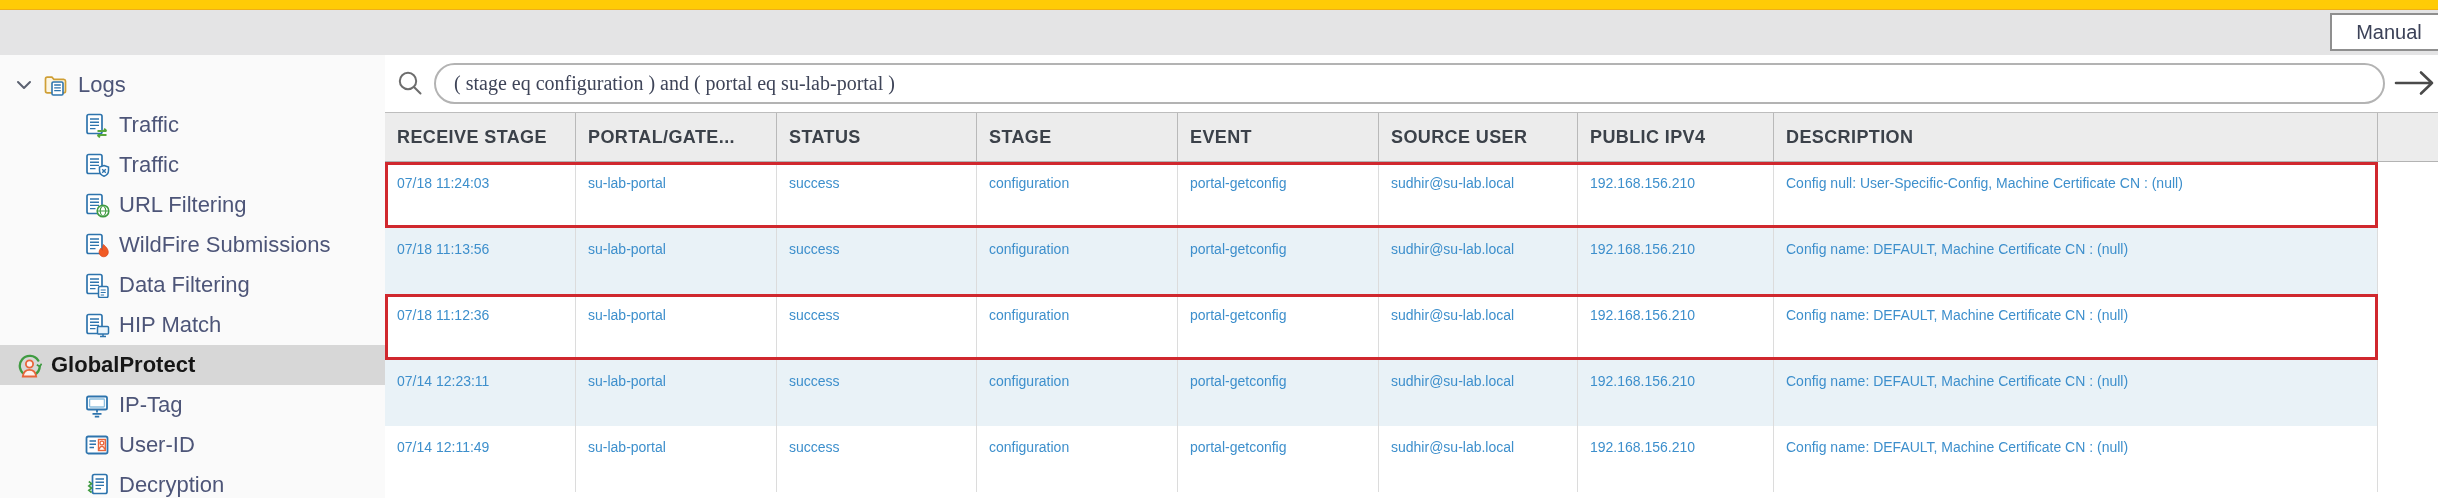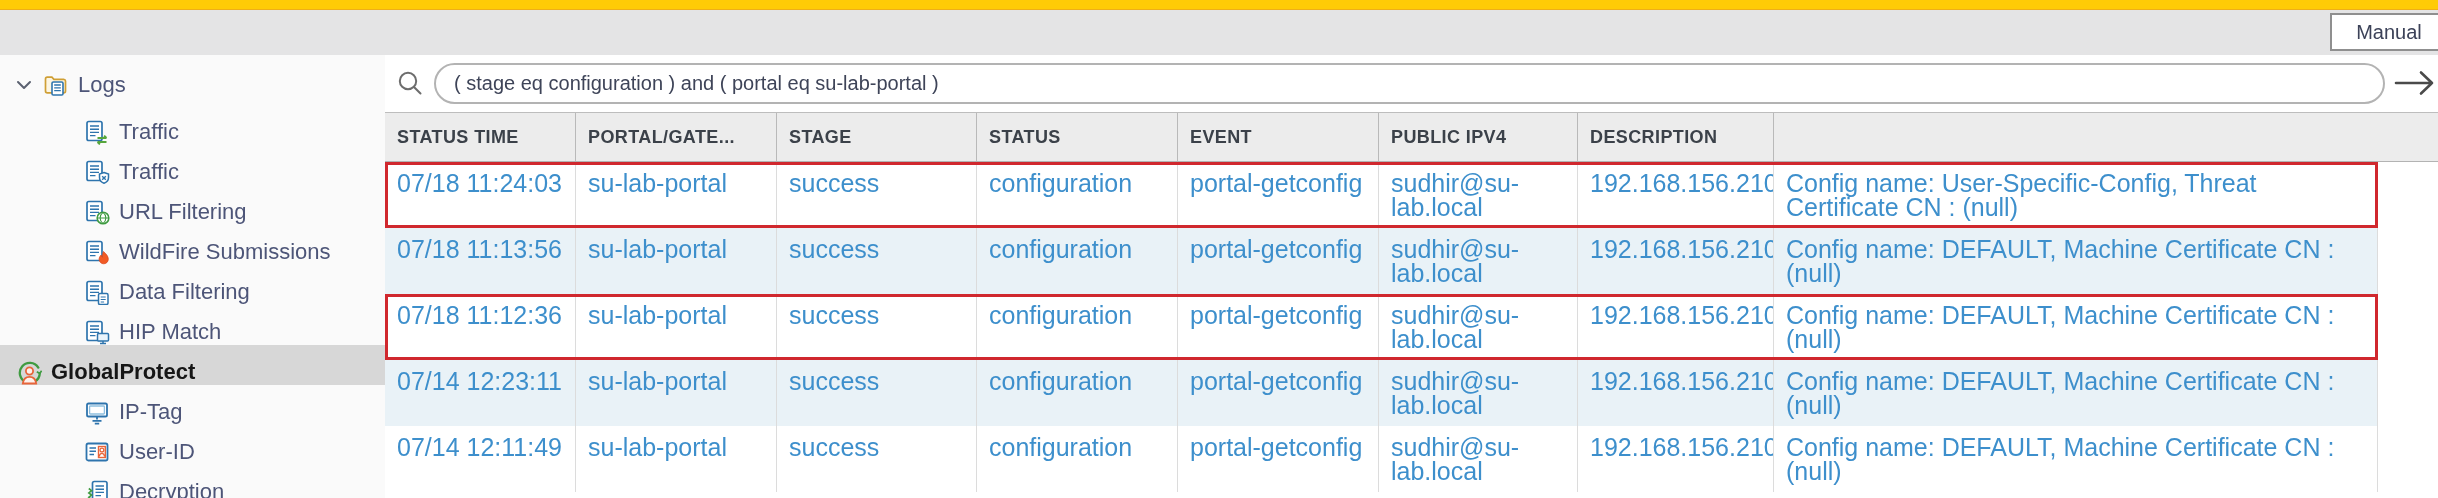--- a/index.html
+++ b/index.html
@@ -16,53 +16,53 @@
   .manual-btn { position:absolute; right:-10px; top:3px; width:118px; height:38px;
     background:#ffffff; border:2px solid #8f8f8f; color:#3c4258; font-size:20px;
     display:flex; align-items:center; justify-content:center; cursor:pointer; }
 
   
   .sidebar { position:absolute; left:0; top:55px; width:460px; height:443px;
     background:#fafafa; border-right:1px solid #d9d9d9; overflow:hidden; }
   .sb-row { height:40px; display:flex; align-items:center; gap:9px;
     color:#4d5578; font-size:22px; white-space:nowrap; cursor:pointer; }
   .sb-row.root { padding-left:14px; margin-top:10px; }
-  .sb-row.child { padding-left:84px;align-items:flex-end; }
+  .sb-row.child { padding-left:84px; }
   .sb-row.selected { background:var(--selected-gray,#d7d7d7); color:#161616; font-weight:bold;padding-left:16px; }
   .sb-icon { width:26px; height:26px; display:inline-flex; flex:0 0 auto; }
   .sb-icon svg { width:26px; height:26px; }
   .chev { width:20px; height:20px; display:inline-flex; flex:0 0 auto; }
   .chev svg { width:20px; height:20px; }
   .sb-thumb { position:absolute; right:1px; top:385px; width:6px; height:48px;
     background:#c6c6c6; border-radius:3px; }
 
   
   .main { position:absolute; left:385px; top:55px; width:2053px; height:443px; background:#fff; }
 
   .filter-bar { position:absolute; left:0; top:0; width:100%; height:57px; background:#fff; }
   .search-icon { position:absolute; left:10px; top:13px; width:30px; height:30px; }
   .filter-pill { position:absolute; left:49px; top:8px; width:1951px; height:41px;
     border:2px solid #b3b3b3; border-radius:21px; background:#fff;
     display:flex; align-items:center; padding:0 18px; font-size:20px; color:#3e4458;
-    white-space:nowrap; overflow:hidden; cursor:text; }
+    white-space:nowrap; overflow:hidden; cursor:text;font-family:Liberation Serif, serif; }
   .arrow-btn { position:absolute; left:2006px; top:11px; width:48px; height:36px;
     display:flex; align-items:center; justify-content:center; cursor:pointer; background:transparent; border:none; }
 
   
   .tbl { position:absolute; left:0; top:57px; width:2053px; }
   .grid-row { display:grid; grid-template-columns:191px 201px 200px 201px 201px 199px 196px 604px 60px; }
   .thead { height:50px; background:#ececec; border-top:1px solid #bdbdbd; border-bottom:1px solid #b3b3b3; }
   .th { display:flex; align-items:center; padding:0 12px; font-size:18px; font-weight:bold;
     color:#3b4149; letter-spacing:.4px; border-right:1px solid #b9b9b9;
     overflow:hidden; white-space:nowrap; cursor:pointer; }
   .th:last-child { border-right:none; }
 
   .row { height:66px; position:relative; background:#fff; }
   .row.alt { background:var(--row-alt-blue,#e9f2f7); }
-  .cell { padding:9px 12px 0 12px; font-size:25px; line-height:24px;
+  .cell { padding:9px 12px 0 12px; font-size:14px; line-height:24px;
     border-right:1px solid #dcdcdc; overflow:hidden; }
   .cell.spacer { background:#fff; border-right:none; }
   .cell span { color:var(--link-blue,#3d8fcc); cursor:pointer; }
   .cell.c-source_user { padding-right:20px; }
   .row-red { position:absolute; left:0; top:0; width:1993px; height:66px;
     border:3px solid var(--highlight-red,#d0282e); pointer-events:none; z-index:3; }
 </style>
 </head>
 <body>
 
@@ -218,39 +218,40 @@
         <span>
           <svg viewBox="0 0 46 32" width="46" height="32">
             <path d="M4 16h36M40 16L29 5.5M40 16L29 26.5" fill="none" stroke="#4a4a4a" stroke-width="2.6" stroke-linecap="round" stroke-linejoin="round"></path>
           </svg>
         </span>
       </button>
     </div>
 
     <div class="tbl">
       <div class="grid-row thead" id="thead">
-          <div class="th">STATUS TIME</div>
+          <div class="th">RECEIVE STAGE</div>
           <div class="th">PORTAL/GATE...</div>
+          <div class="th">STATUS</div>
           <div class="th">STAGE</div>
-          <div class="th">STATUS</div>
           <div class="th">EVENT</div>
+          <div class="th">SOURCE USER</div>
           <div class="th">PUBLIC IPV4</div>
           <div class="th">DESCRIPTION</div>
           <div class="th"></div>
         </div>
       <div id="tbody">
           <div class="grid-row row">
             <div class="cell c-receive_time"><span>07/18 11:24:03</span></div>
             <div class="cell c-portal"><span>su-lab-portal</span></div>
             <div class="cell c-status"><span>success</span></div>
             <div class="cell c-stage"><span>configuration</span></div>
             <div class="cell c-event"><span>portal-getconfig</span></div>
             <div class="cell c-source_user"><span>sudhir@su-lab.local</span></div>
             <div class="cell c-public_ipv4"><span>192.168.156.210</span></div>
-            <div class="cell c-description"><span>Config name: User-Specific-Config, Threat Certificate CN : (null)</span></div>
+            <div class="cell c-description"><span>Config null: User-Specific-Config, Machine Certificate CN : (null)</span></div>
             <div class="cell spacer"></div>
             <div class="row-red"></div>
           </div>
           <div class="grid-row row alt">
             <div class="cell c-receive_time"><span>07/18 11:13:56</span></div>
             <div class="cell c-portal"><span>su-lab-portal</span></div>
             <div class="cell c-status"><span>success</span></div>
             <div class="cell c-stage"><span>configuration</span></div>
             <div class="cell c-event"><span>portal-getconfig</span></div>
             <div class="cell c-source_user"><span>sudhir@su-lab.local</span></div>

